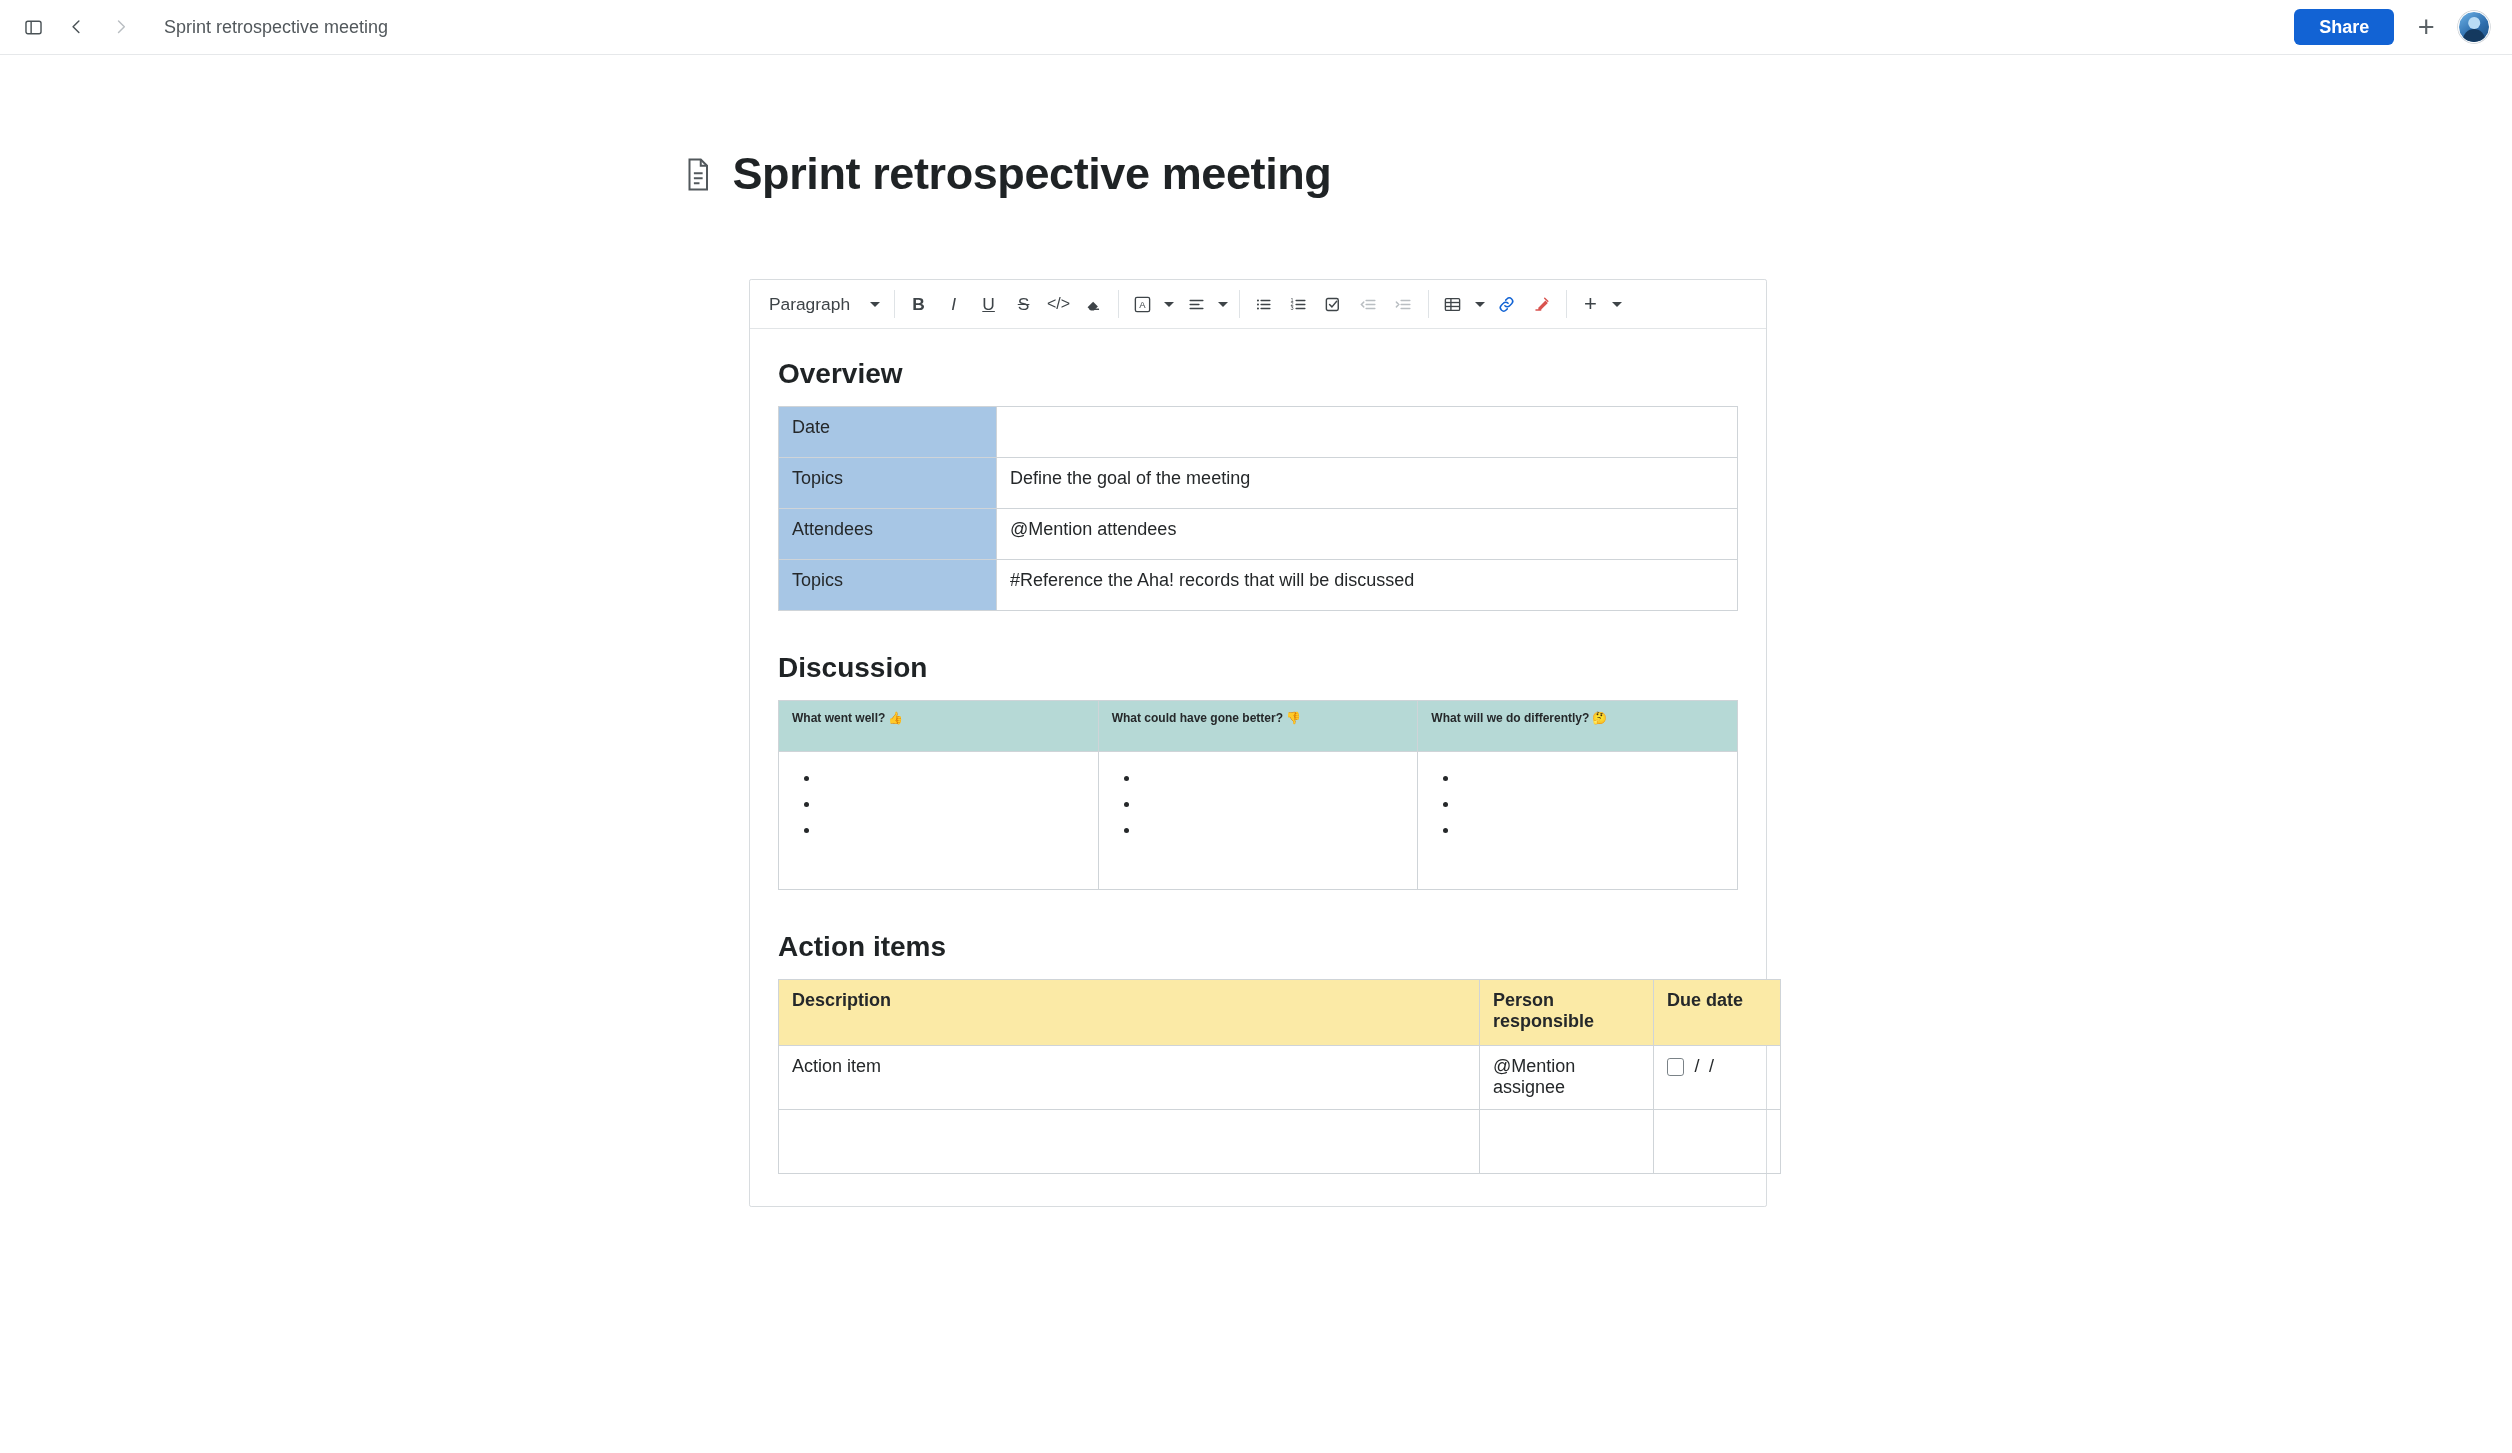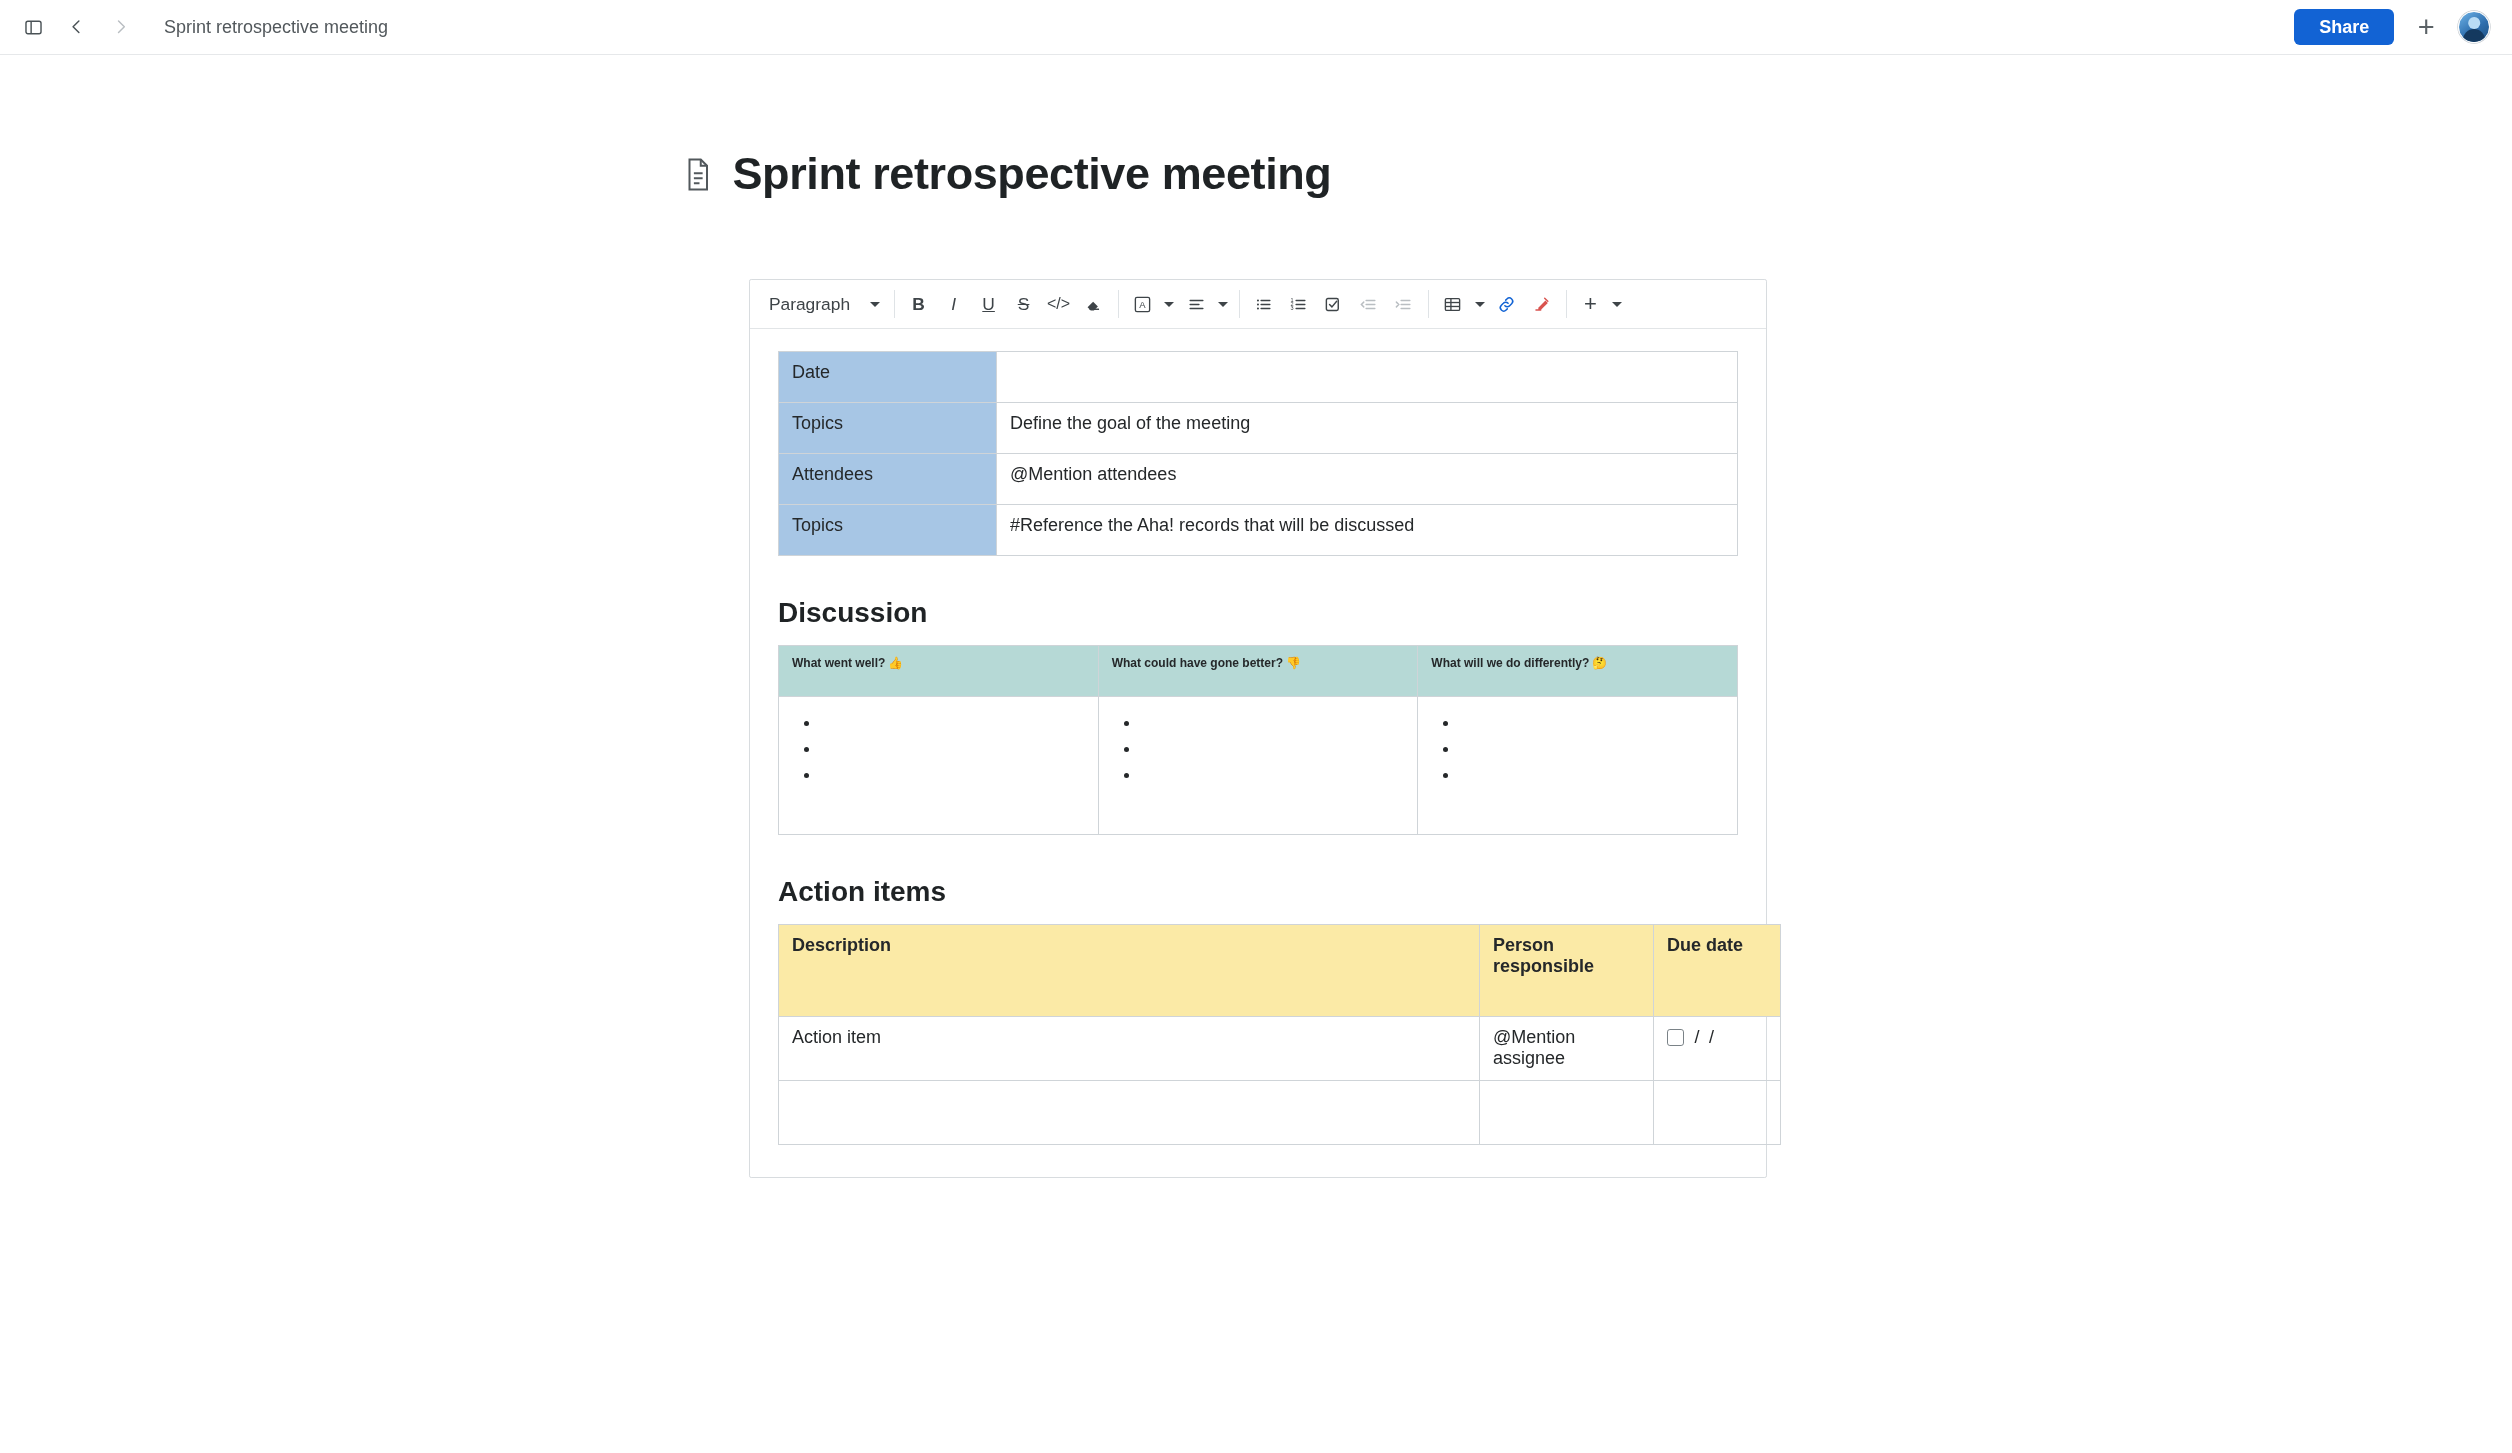--- a/index.html
+++ b/index.html
@@ -186,21 +186,21 @@
     padding-left: 29px;
     list-style: disc;
   }
   .tbl-discussion li { height: 26px; }
 
   
   .tbl-action th {
     background: #fbeaa6;
     font-weight: bold;
     vertical-align: top;
-    height: 92px;
+    height: 66px;
   }
   .tbl-action td { height: 64px; margin-left: 32px; }
   .tbl-action .col-desc { width: 701px; }
   .tbl-action .col-person { width: 174px; }
   .tbl-action .col-due { width: 127px; }
   .duewrap { display: flex; align-items: center; gap: 10.2px; }
   .chk {
     width: 17.4px; height: 17.4px;
     border: 1.5px solid #7a8287;
     border-radius: 2.9px;
@@ -376,20 +376,21 @@
       </div>
       <div class="tb-sep"></div>
       <div class="tb-item" style="font-size:22px">+</div>
       <div class="tb-item tb-caret-small">
           <span class="caret"></span>
         </div>
     </div>
 
     <div class="ebody">
 
+      <h2 class="sec">Overview</h2>
 
       <table class="tbl-overview">
         <tbody>
           <tr>
             <td class="lbl">Date</td>
             <td class="val"></td>
           </tr>
           <tr>
             <td class="lbl">Topics</td>
             <td class="val">Define the goal of the meeting</td>

